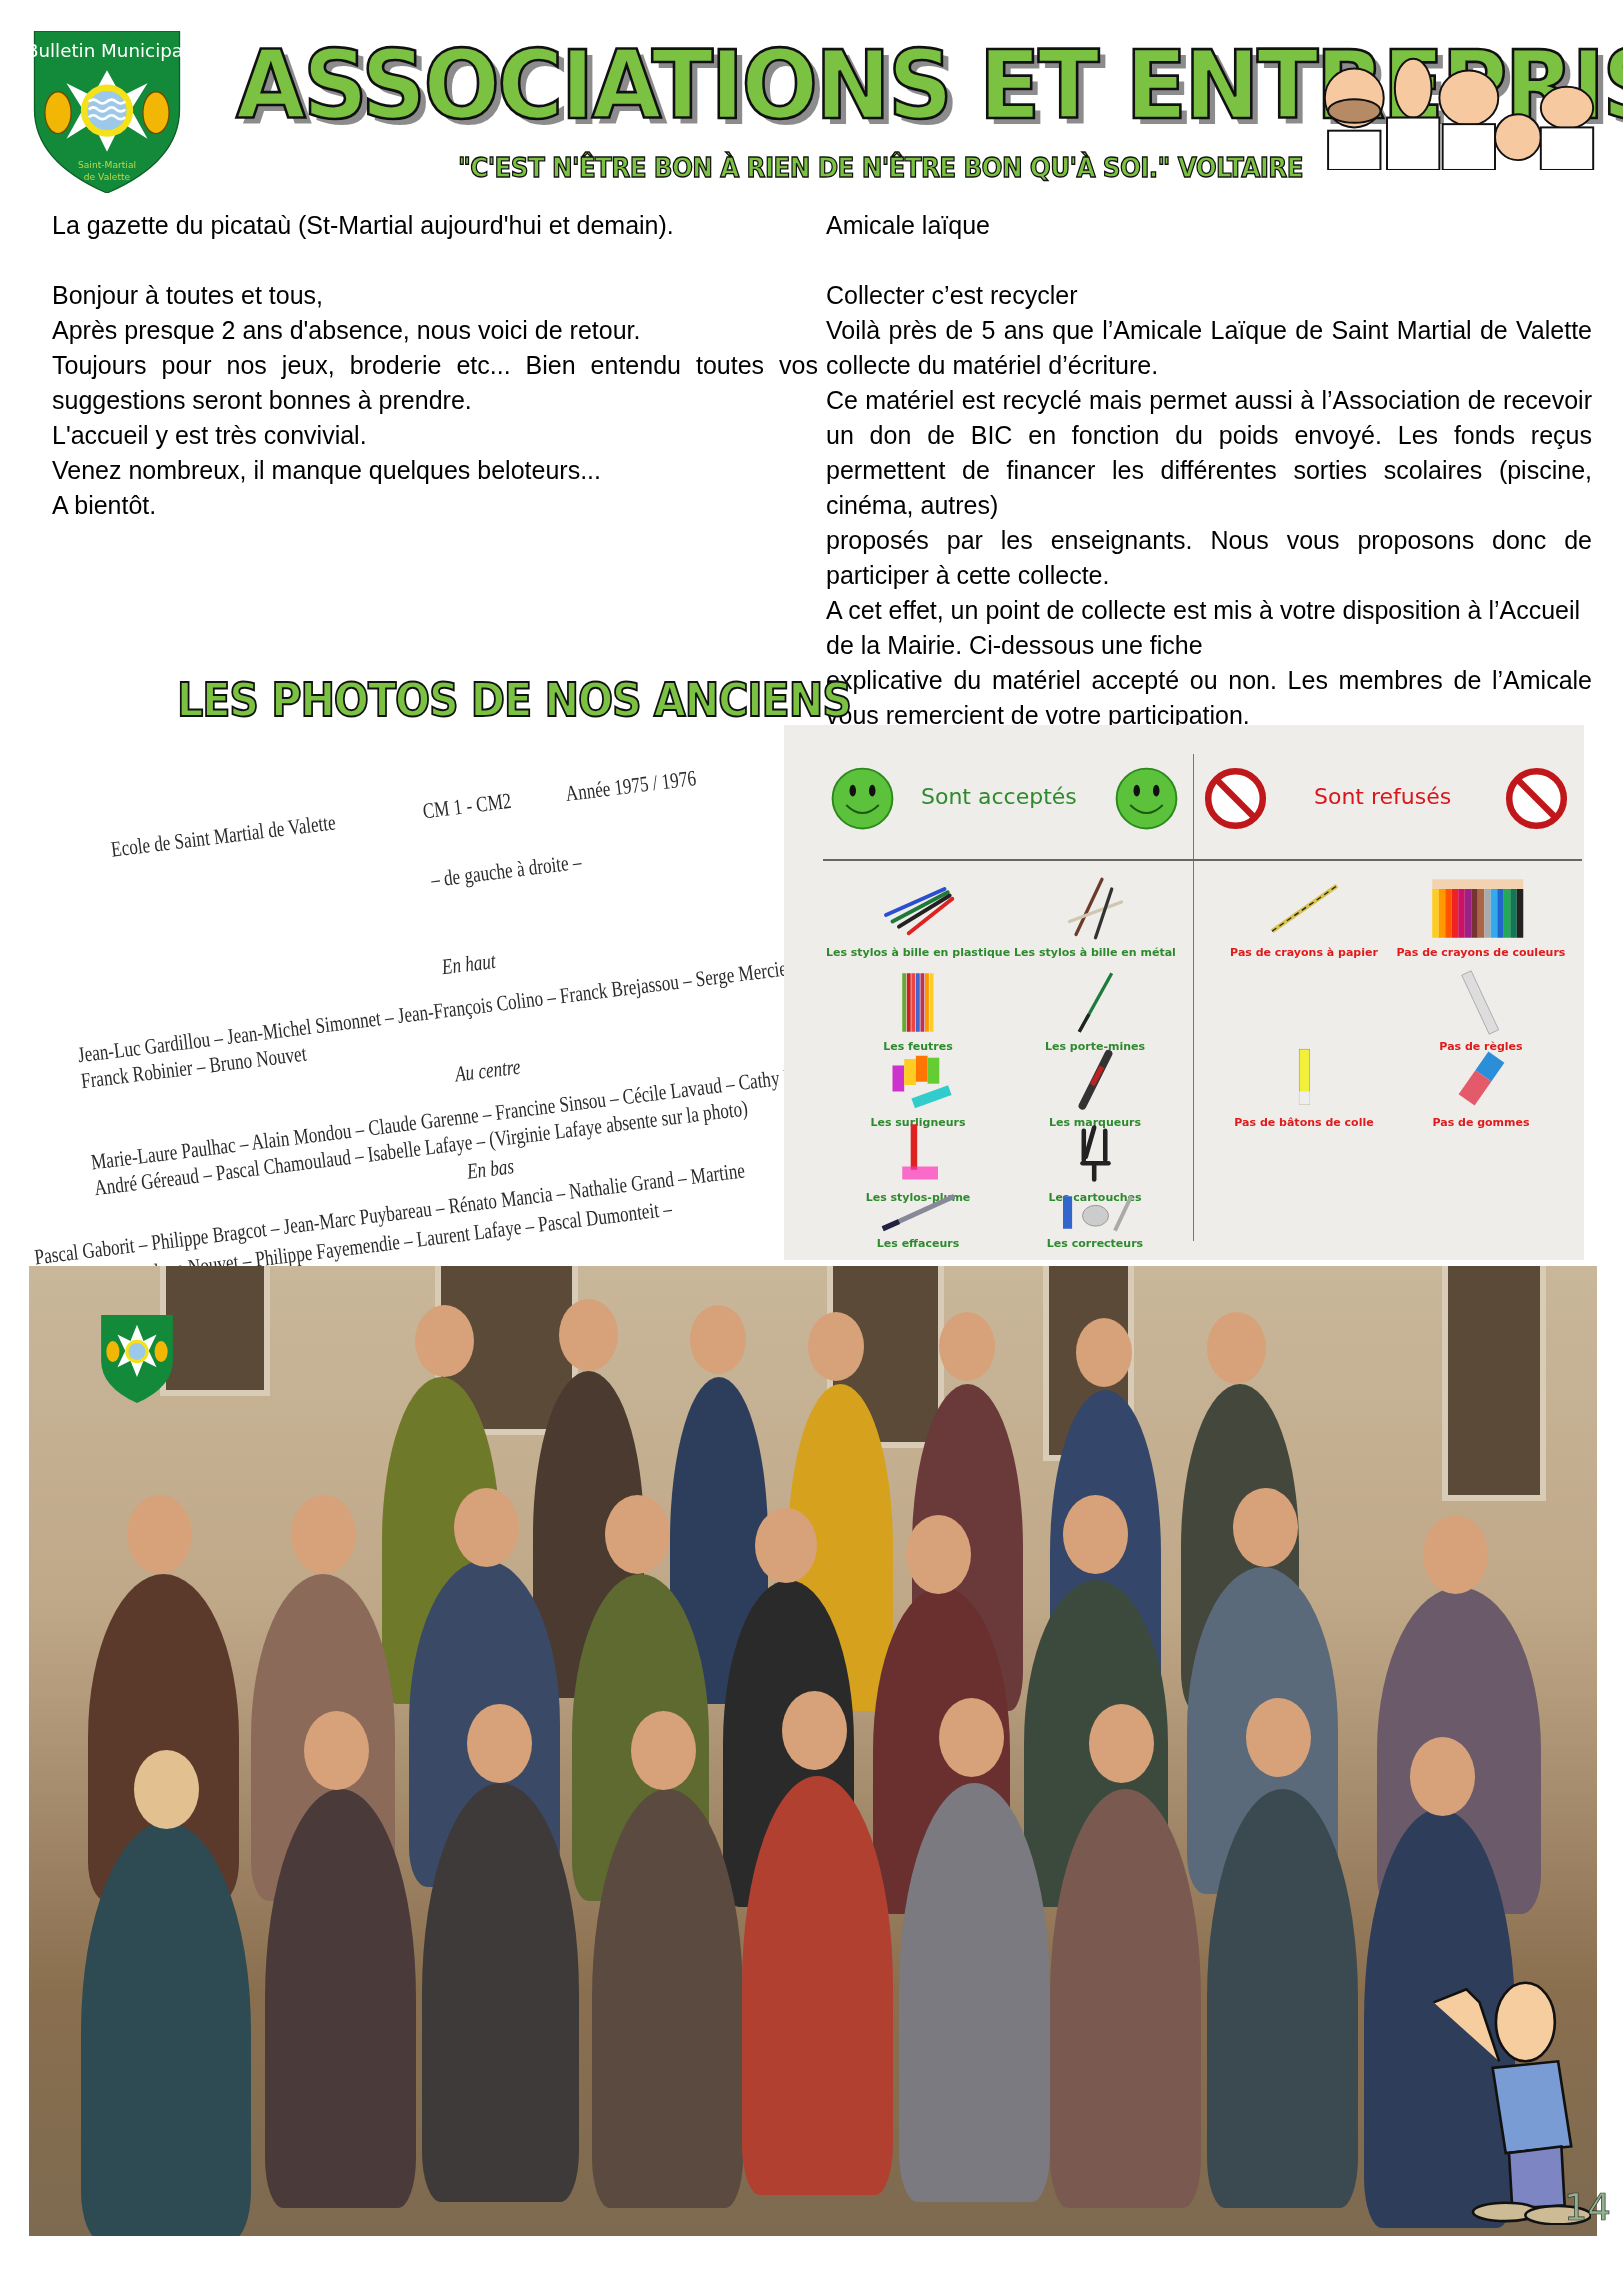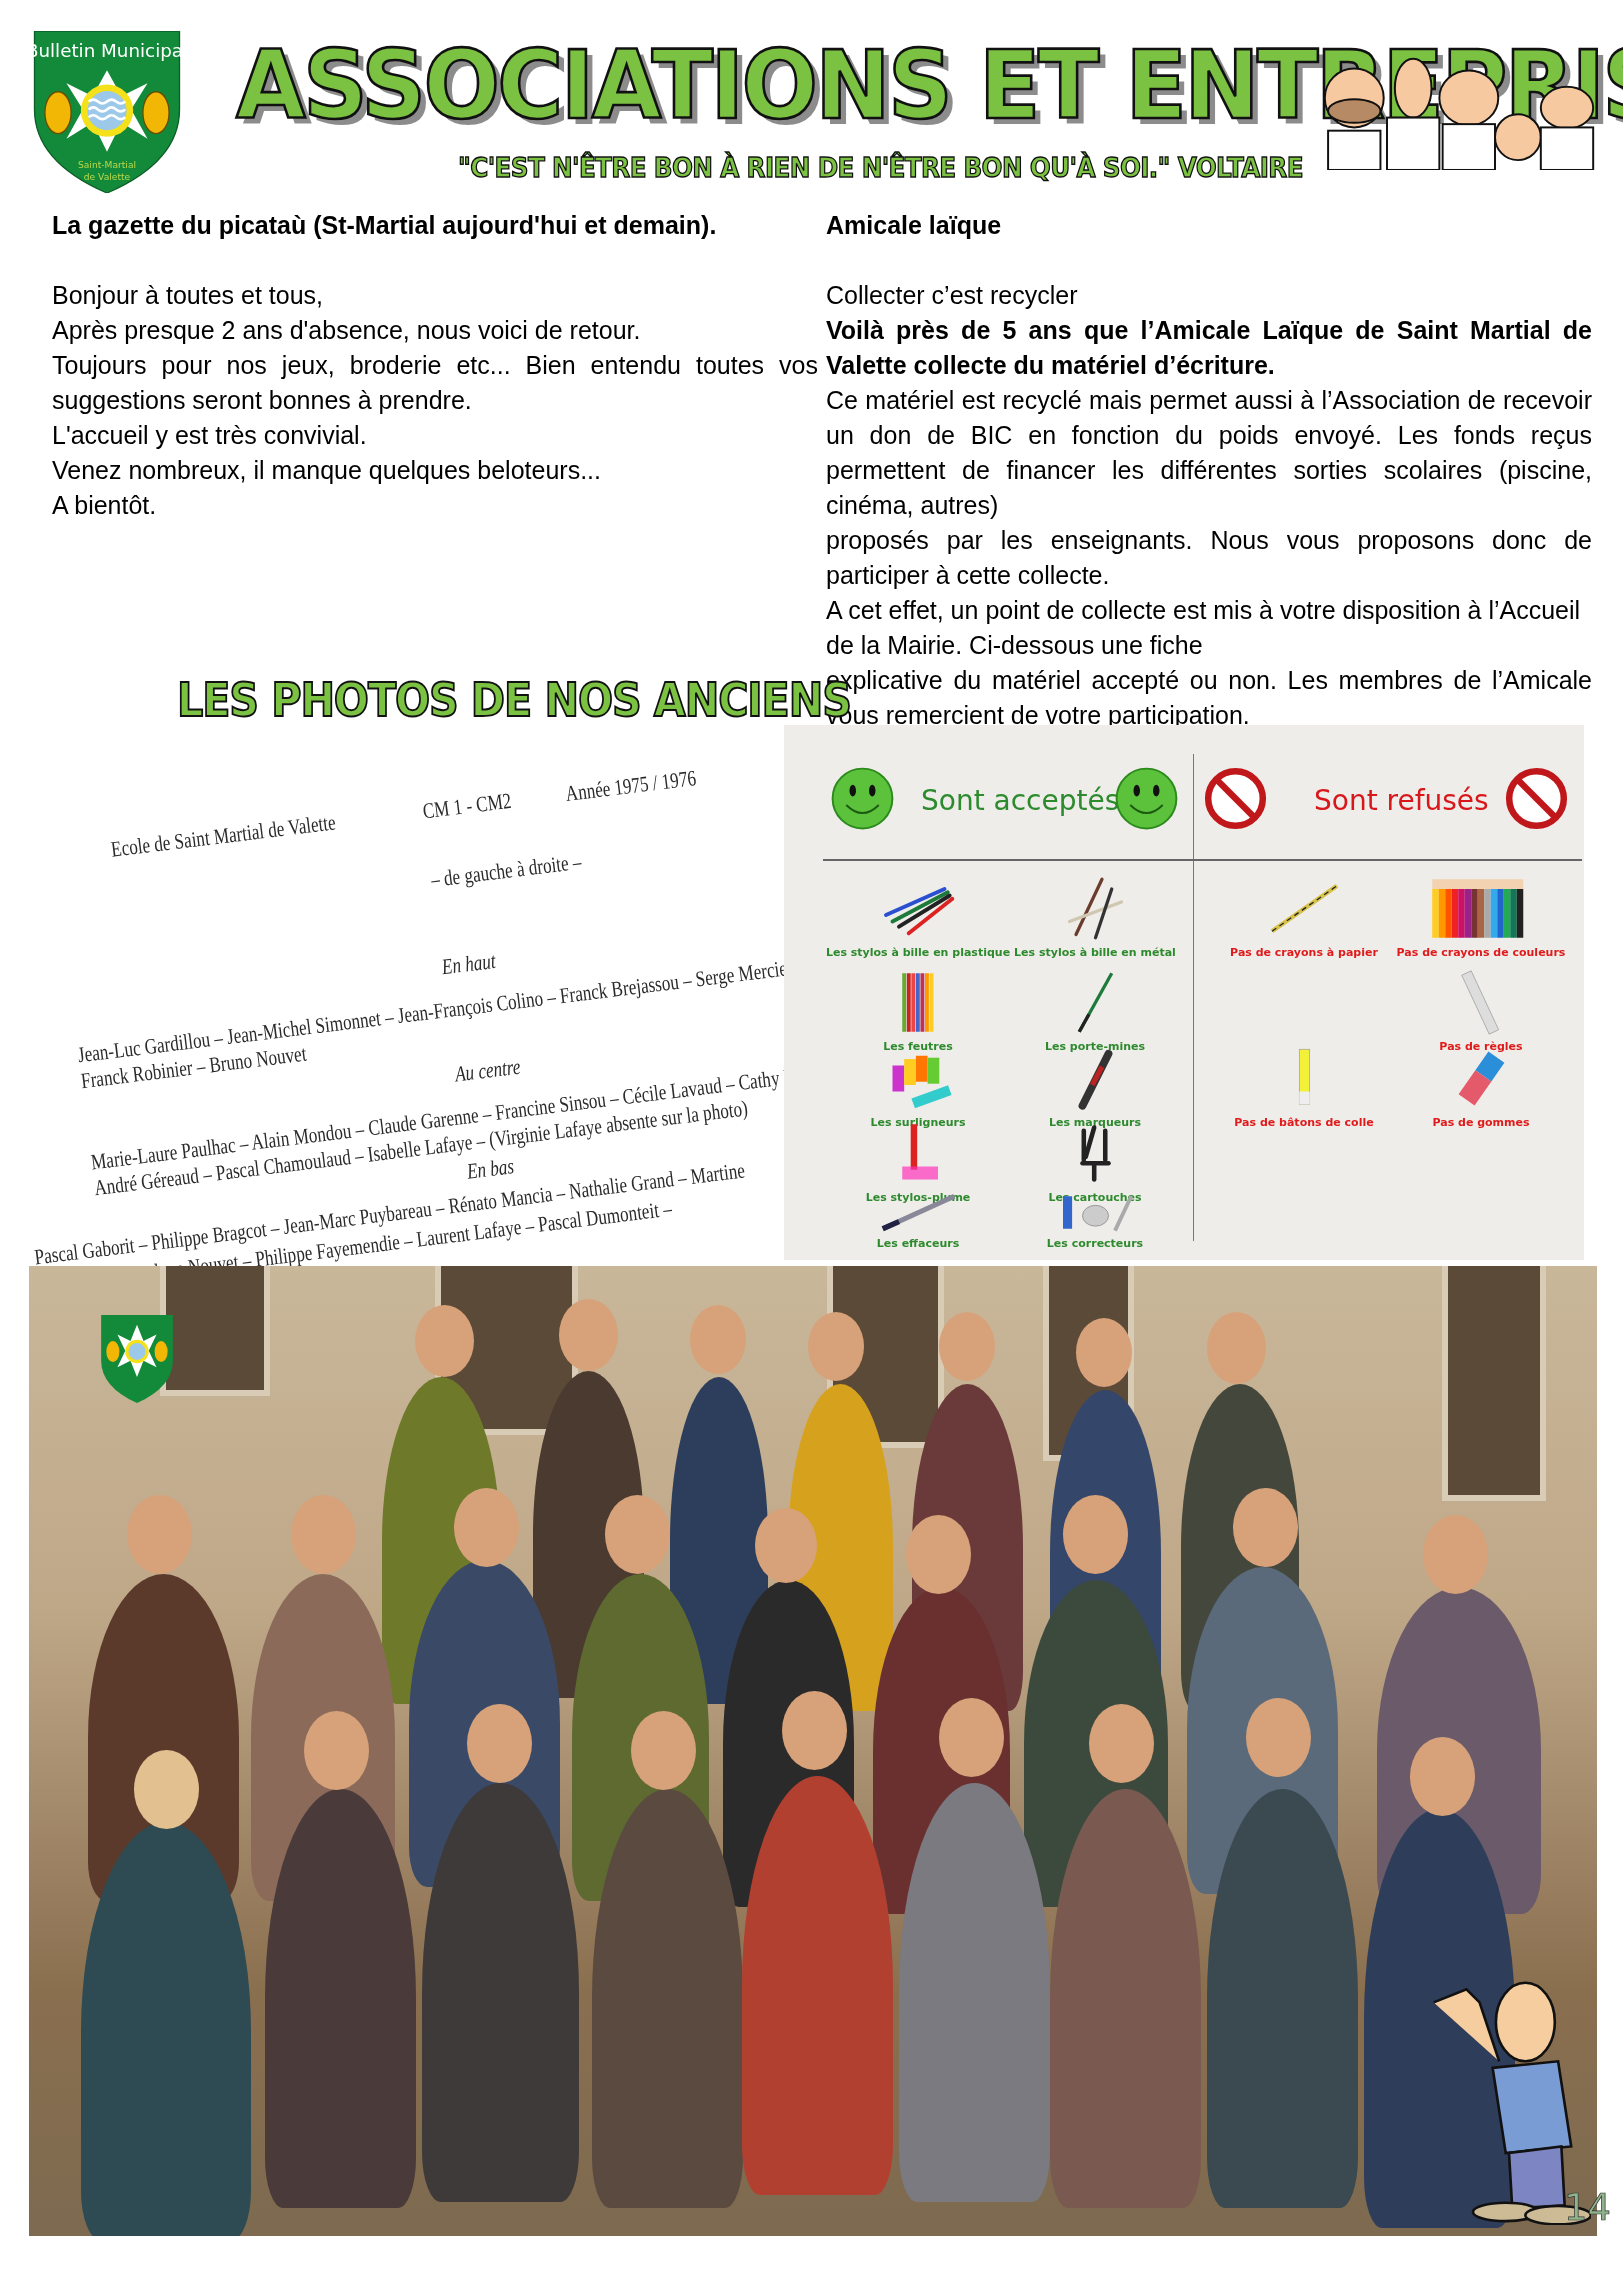--- a/index.html
+++ b/index.html
@@ -19,42 +19,42 @@
     transform:scaleX(0.95); transform-origin:left; }
   .people { position:absolute; left:1315px; top:39px; width:288px; height:131px; }
   .people svg { width:100%; height:100%; }
 
   
   .col { position:absolute; top:208px; width:766px; font-size:25px; line-height:35px;
     text-align:justify; font-family:"Liberation Sans", sans-serif; }
   .col.left { left:52px; }
   .col.right { left:826px; }
   .col p { margin:0; }
-  .col .b { font-weight:bold; }
+  .col .b { font-weight:normal; }
   .col .gap { height:35px; }
 
   .section2-title { position:absolute; left:177px; top:667px; width:563px; height:65px;
     font-family:"DejaVu Sans", sans-serif; font-weight:bold; font-size:47px; letter-spacing:-1.3px;
     color:#7cc242; -webkit-text-stroke:2px #111; white-space:nowrap; line-height:65px;
     transform:scaleX(0.88); transform-origin:left; }
 
   
   .caption { position:absolute; left:46px; top:746px; width:805px; height:497px; }
   .caption .inner { position:absolute; left:0; top:0; width:818px; height:497px;
     transform:rotate(-7deg); transform-origin:0 0;
     font-family:"Liberation Serif", serif; font-size:22px; color:#2a2a2a; }
   .caption .ln { position:absolute; white-space:nowrap; transform:scaleX(0.78); transform-origin:left; }
   .caption .it { font-style:italic; }
 
   
   .flyer { position:absolute; left:784px; top:725px; width:800px; height:535px;
     background:#efedea; }
   .flyer .vline { position:absolute; left:409px; top:29.4px; width:1.3px; height:487px; background:#777; }
   .flyer .hline { position:absolute; left:39px; top:134px; width:759px; height:2px; background:#666; }
-  .flyer .hdr { position:absolute; top:59px; font-family:"DejaVu Sans", sans-serif; font-size:28px; }
+  .flyer .hdr { position:absolute; top:59px; font-family:"DejaVu Sans", sans-serif; font-size:22px; }
   .hdr.ok { left:137px; color:#2d8a2d; }
   .hdr.no { left:530px; color:#d8171b; }
   .smiley { position:absolute; top:41px; width:65px; height:65px; }
   .noentry { position:absolute; top:41px; width:65px; height:65px; }
   .cell { position:absolute; width:190px; text-align:center; }
   .cell .pic { width:79px; height:65px; margin:0 auto 3.9px auto; position:relative; }
   .cell .lbl { font-family:"DejaVu Sans", sans-serif; font-weight:bold; font-size:11px; line-height:15.7px; }
   .cell.ok .lbl { color:#2d8a2d; }
   .cell.no .lbl { color:#e01b1b; }
 

